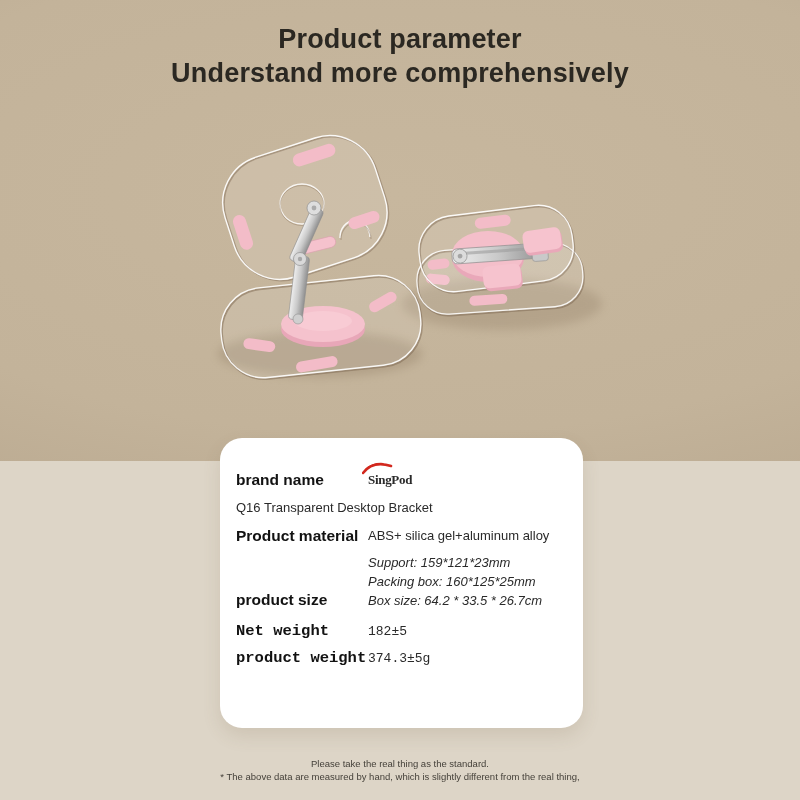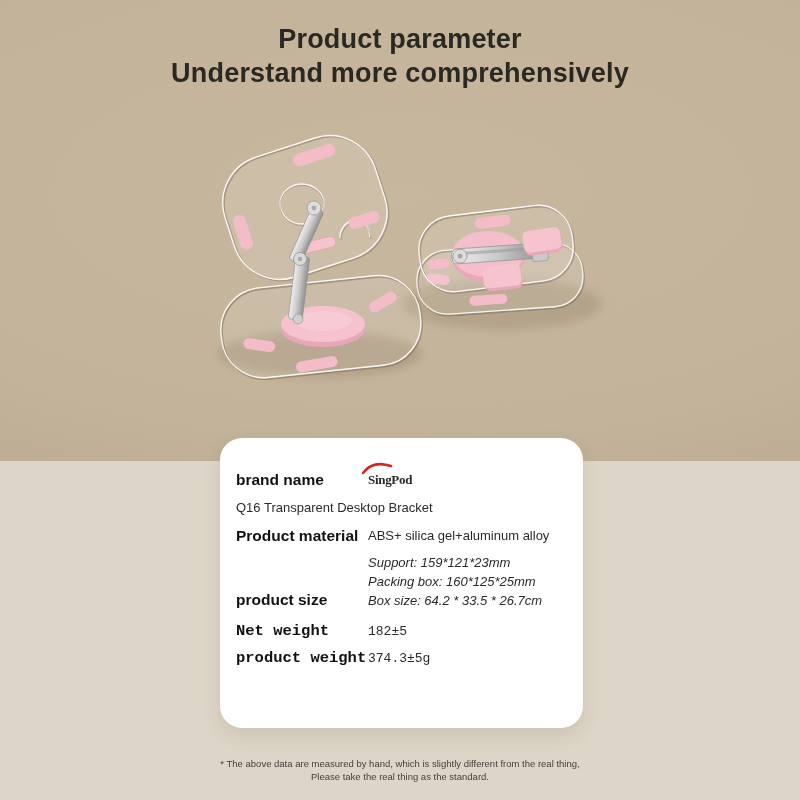--- a/index.html
+++ b/index.html
@@ -178,15 +178,15 @@
   </div>
 
   <div class="row mb5">
     <div class="label">product weight</div>
     <div class="value">374.3±5g</div>
   </div>
 
 </div>
 
 <div class="disclaimer">
+  <div>Please take the real thing as the standard.</div>
   <div>* The above data are measured by hand, which is slightly different from the real thing,</div>
-  <div>Please take the real thing as the standard.</div>
 </div>
 
 </body></html>

